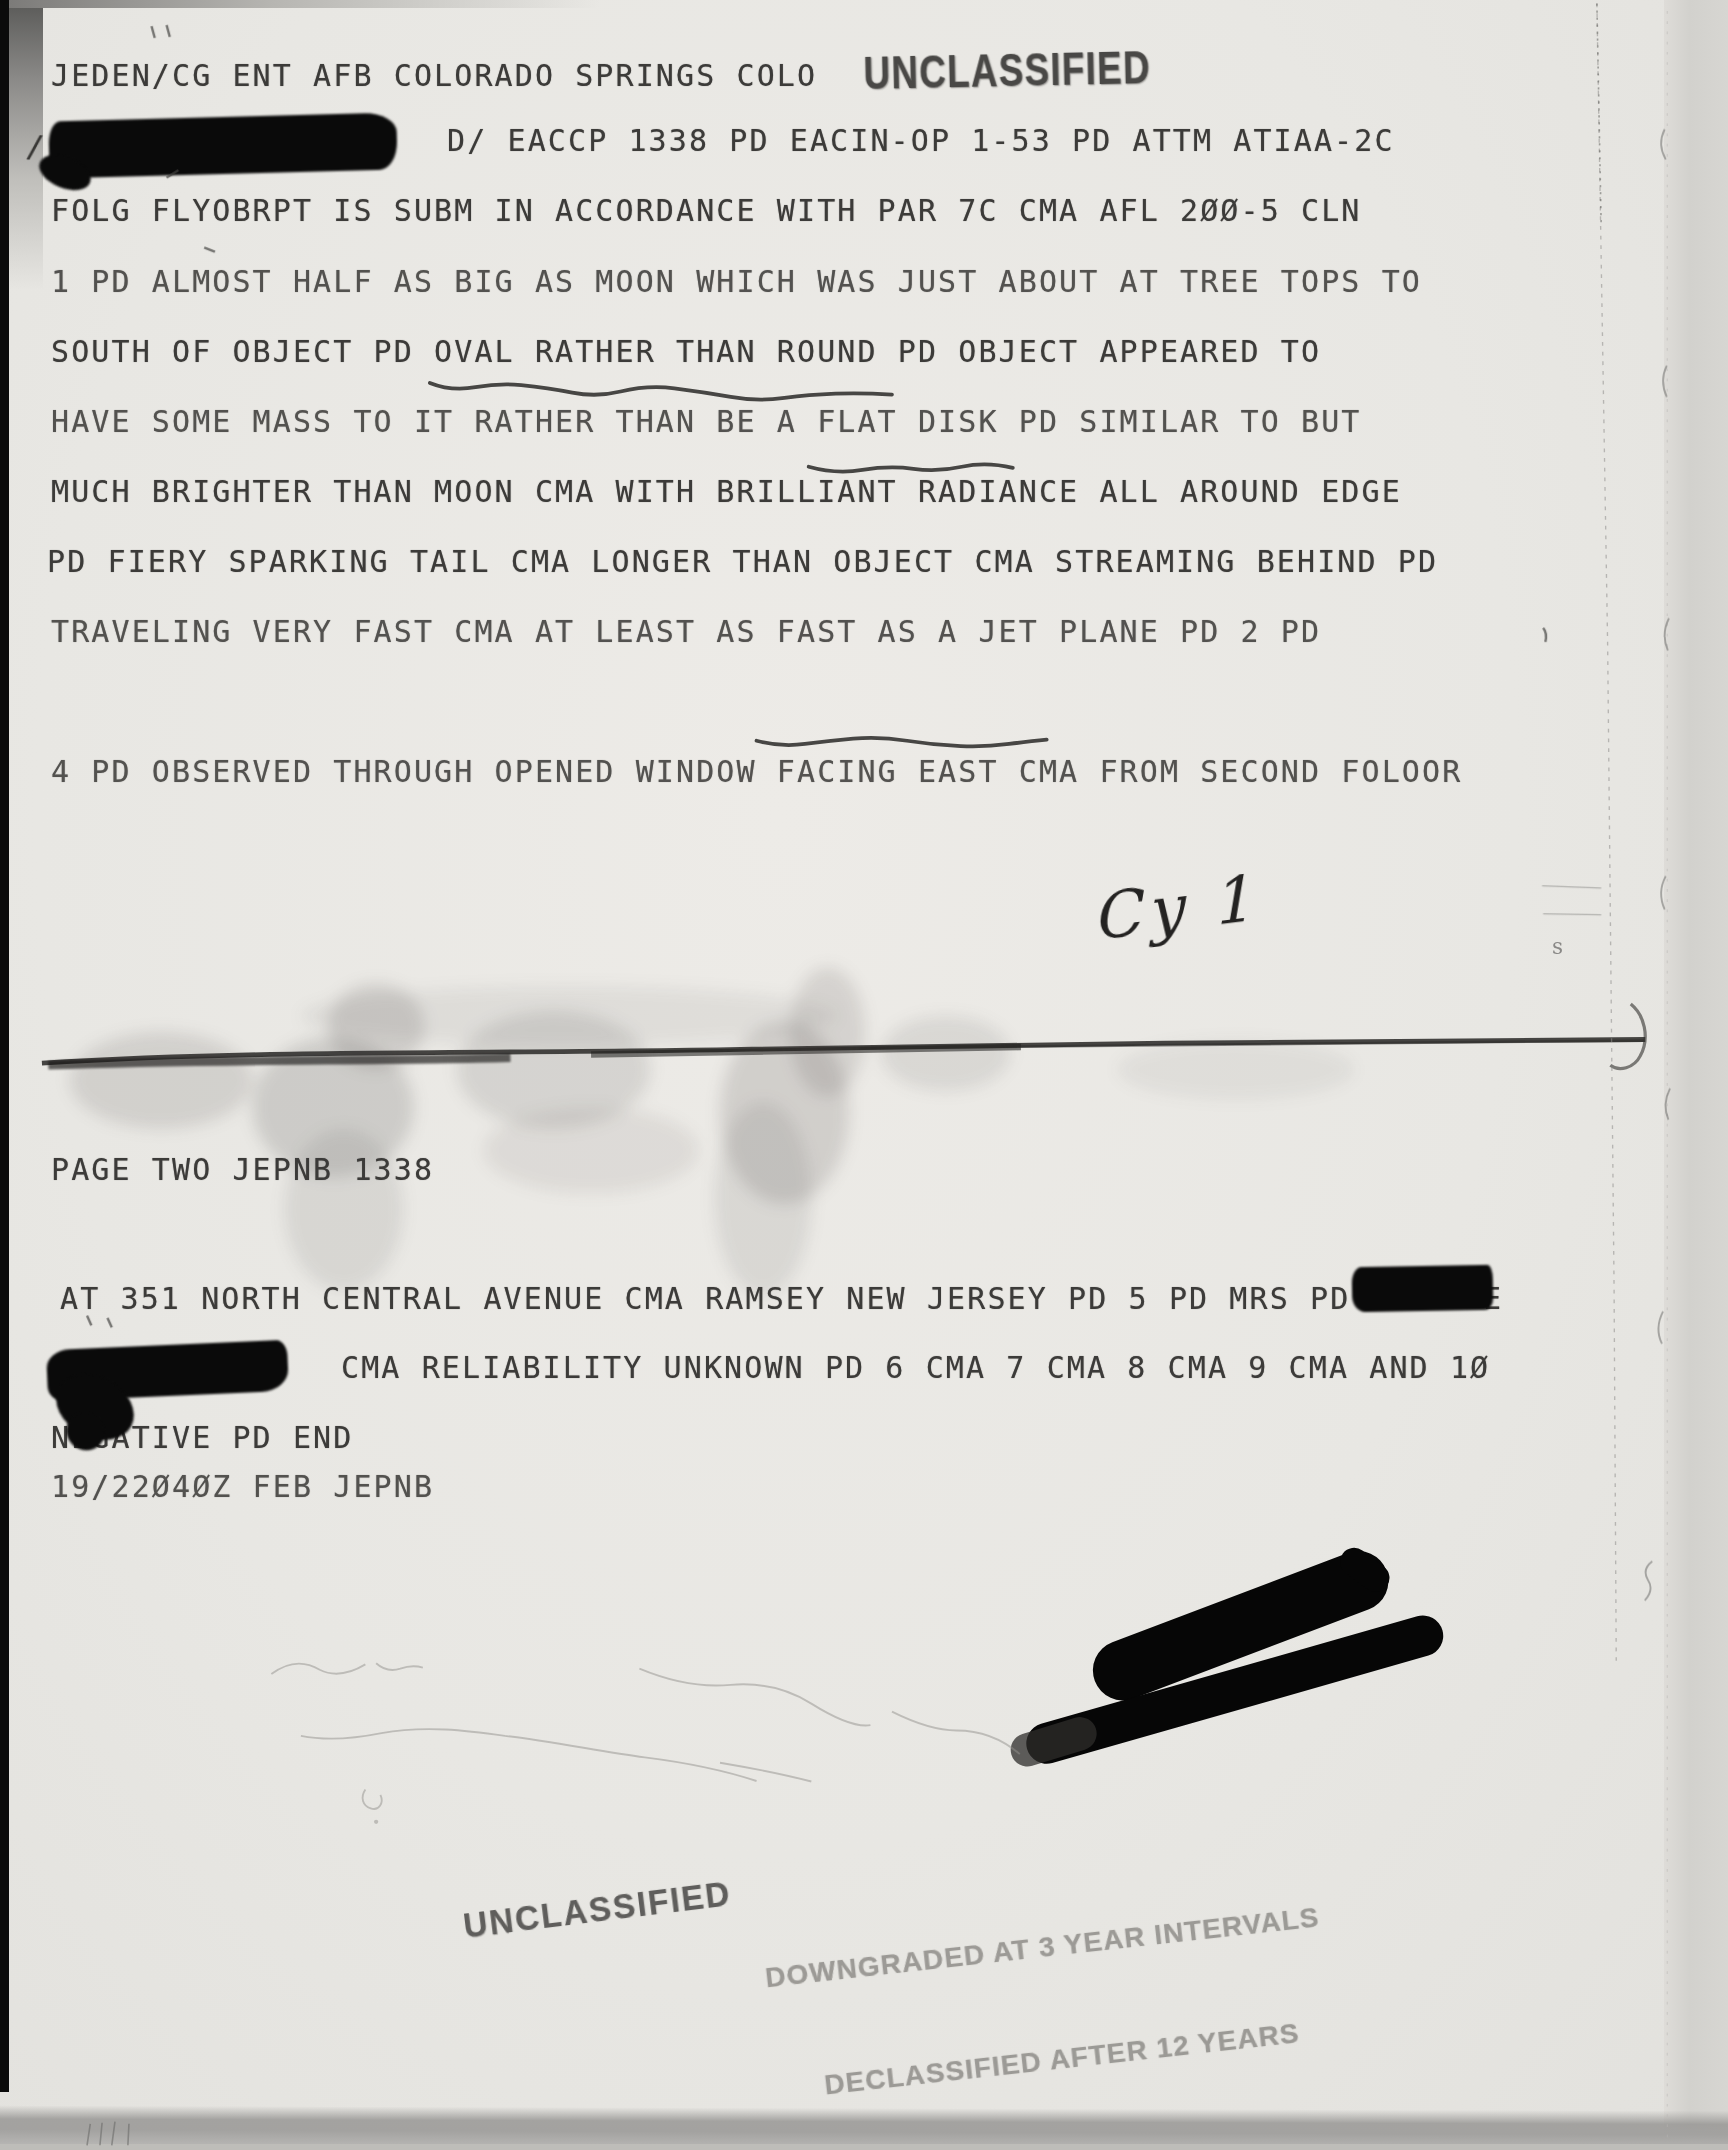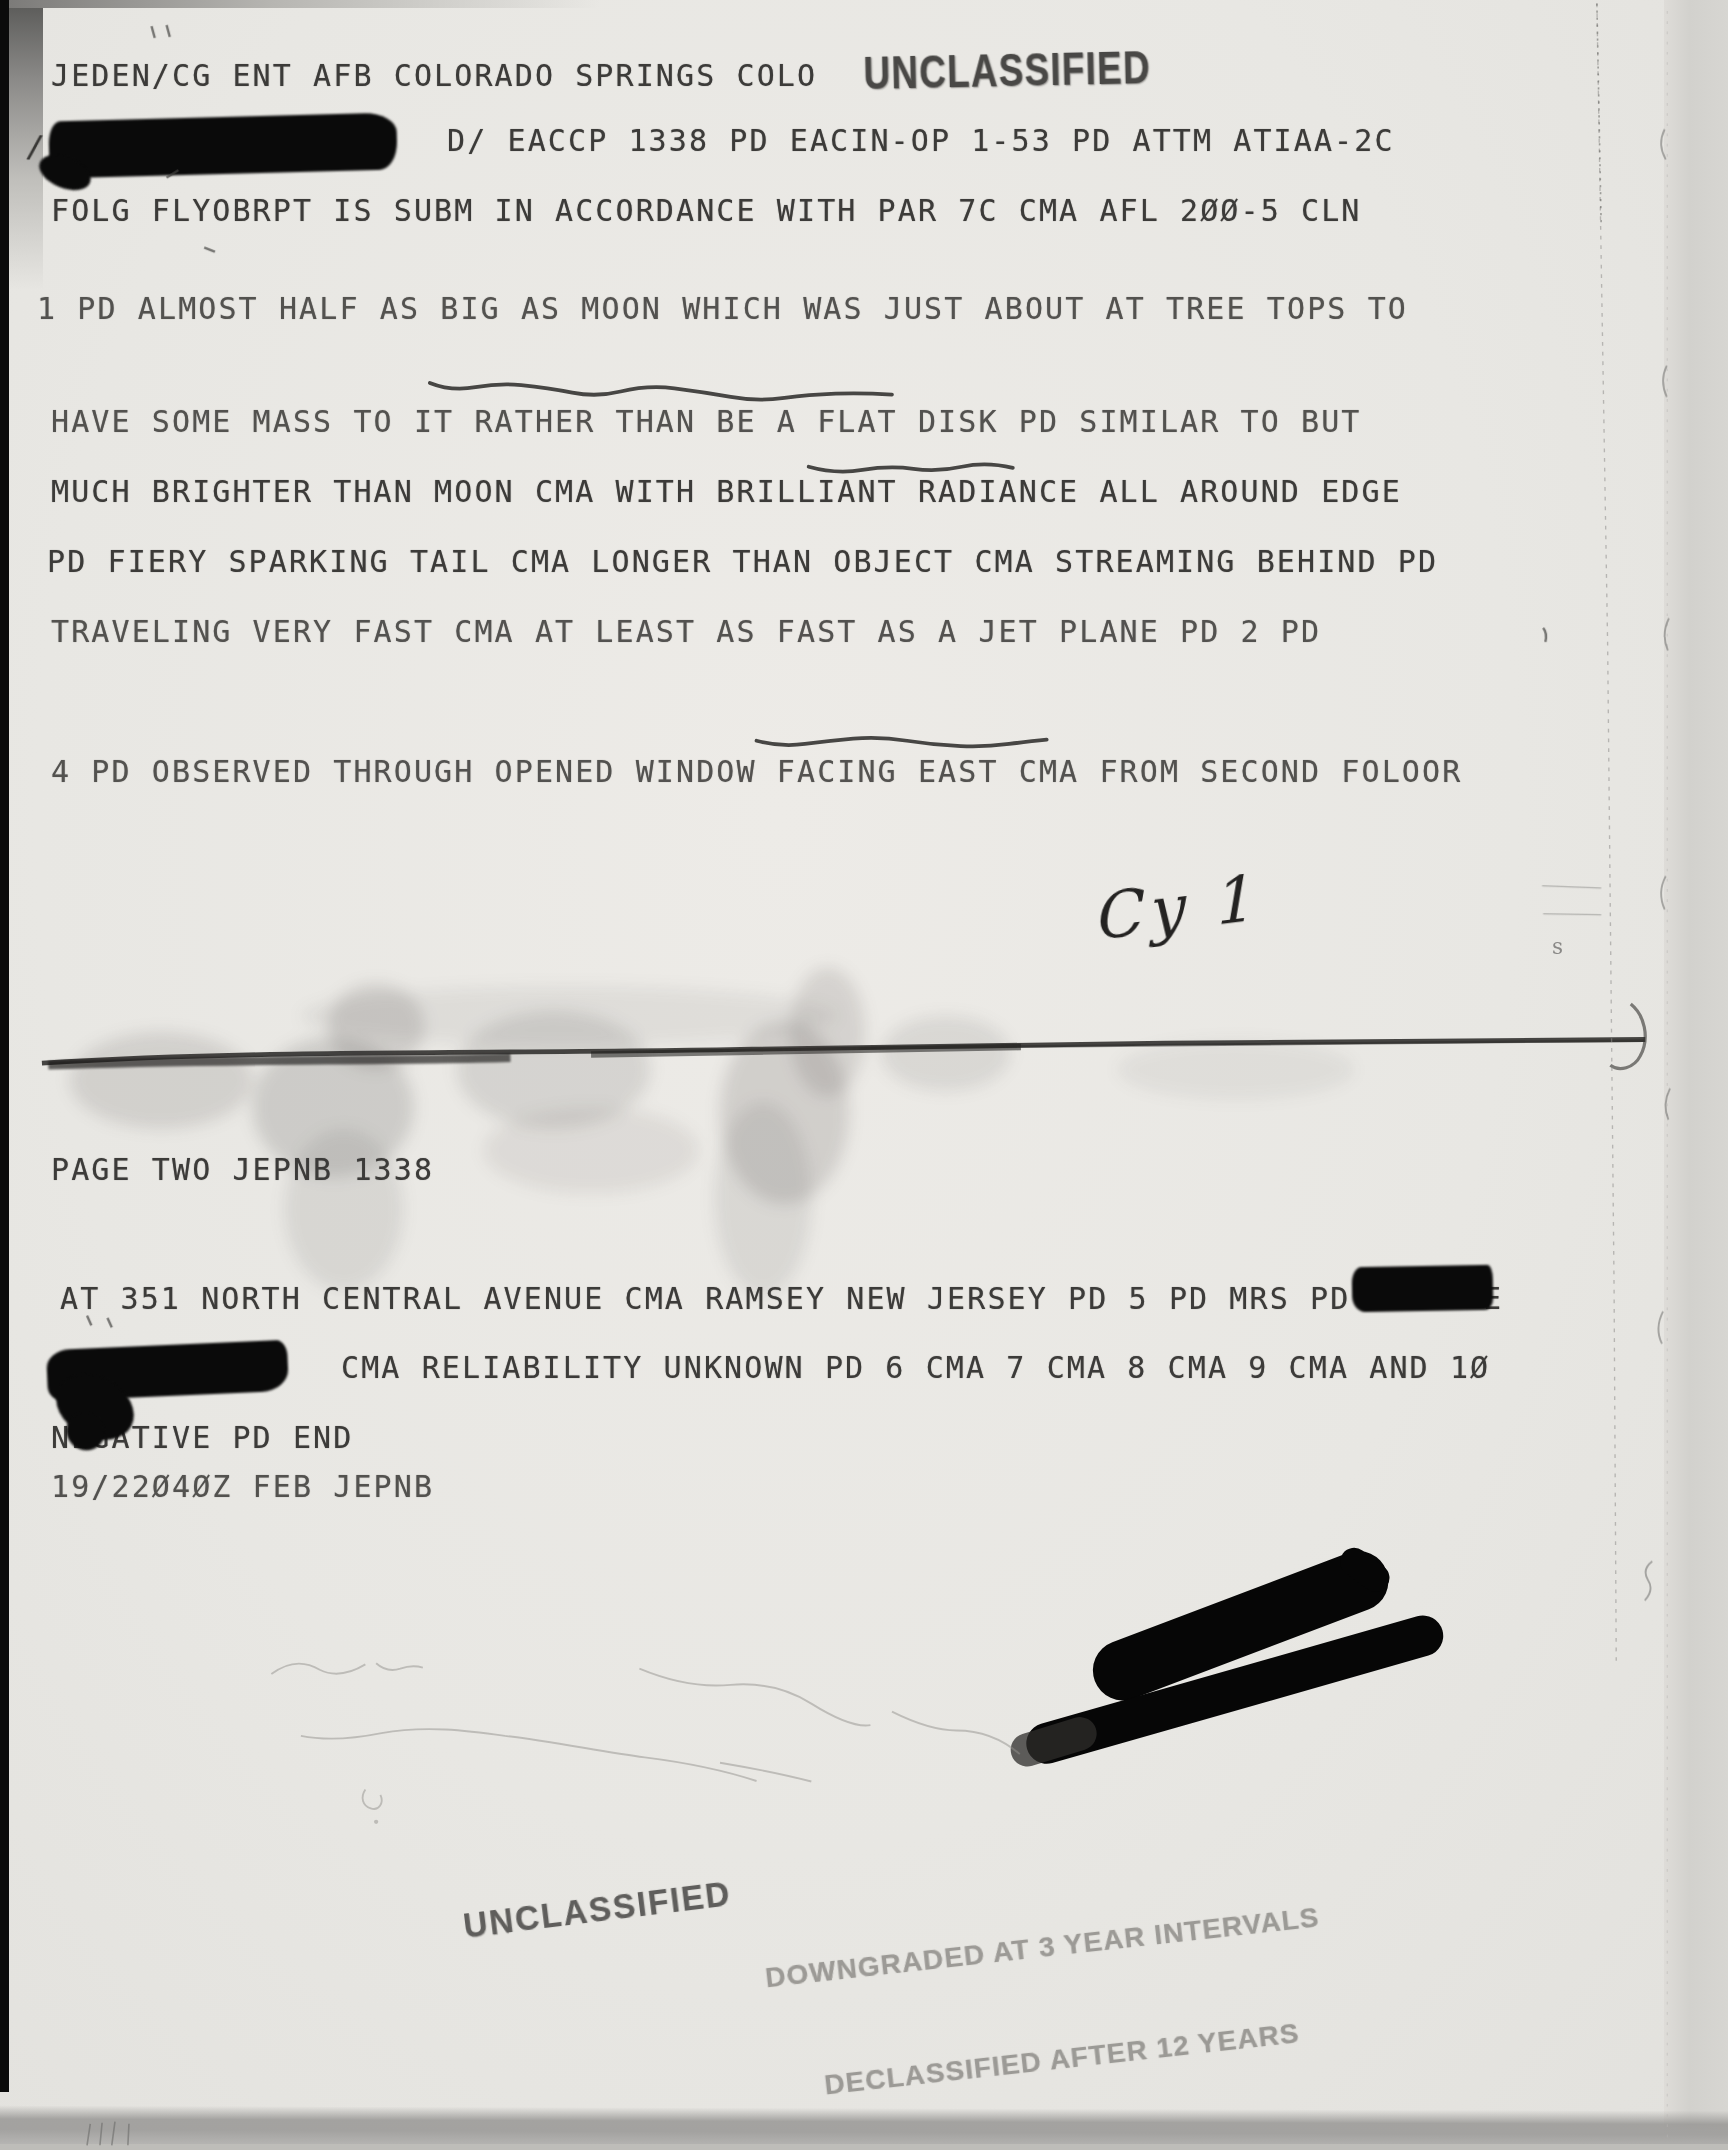--- a/index.html
+++ b/index.html
@@ -46,21 +46,22 @@
   <div class="bgdecor" style="left:-5.4px;top:2108px;width:1741px;height:39px;transform:rotate(.18deg);
        background:linear-gradient(180deg,rgba(160,159,157,0) 0%,rgba(152,151,149,.85) 35%,#a3a2a0 62%,#b6b5b3 100%);"></div>
   <div class="bgdecor" style="left:0;top:2144px;width:1728px;height:6.4px;background:#bebdb9;"></div>
 
   <div class="tw" style="left:51px;top:58px;">JEDEN/CG ENT AFB COLORADO SPRINGS COLO</div>
 
   <div class="tw" style="left:26px;top:129px;transform:rotate(4deg);">/</div>
   <div class="tw" style="left:399px;top:123px;padding-left:48px;">D/ EACCP 1338 PD EACIN-OP 1-53 PD ATTM ATIAA-2C</div>
 
   <div class="tw" style="left:51px;top:193px;">FOLG FLYOBRPT IS SUBM IN ACCORDANCE WITH PAR 7C CMA AFL 2ØØ-5 CLN</div>
-  <div class="tw faded" style="left:37px;top:264px;margin-top:27px;">1 PD ALMOST HALF AS BIG AS MOON WHICH WAS JUST ABOUT AT TREE TOPS TO</div>
+  <div class="tw faded" style="left:51px;top:264px;">1 PD ALMOST HALF AS BIG AS MOON WHICH WAS JUST ABOUT AT TREE TOPS TO</div>
+  <div class="tw" style="left:51px;top:334px;">SOUTH OF OBJECT PD OVAL RATHER THAN ROUND PD OBJECT APPEARED TO</div>
   <div class="tw faded" style="left:51px;top:404px;">HAVE SOME MASS TO IT RATHER THAN BE A FLAT DISK PD SIMILAR TO BUT</div>
   <div class="tw" style="left:51px;top:474px;">MUCH BRIGHTER THAN MOON CMA WITH BRILLIANT RADIANCE ALL AROUND EDGE</div>
   <div class="tw" style="left:47px;top:544px;">PD FIERY SPARKING TAIL CMA LONGER THAN OBJECT CMA STREAMING BEHIND PD</div>
   <div class="tw faded" style="left:51px;top:614px;">TRAVELING VERY FAST CMA AT LEAST AS FAST AS A JET PLANE PD 2 PD</div>
   <div class="tw faded" style="left:51px;top:754px;">4 PD OBSERVED THROUGH OPENED WINDOW FACING EAST CMA FROM SECOND FOLOOR</div>
 
   <div id="copy-mark">Cy 1</div>
   <div id="marginal-s">s</div>
 
   <div class="tw" style="left:51px;top:1152px;">PAGE TWO JEPNB 1338</div>

